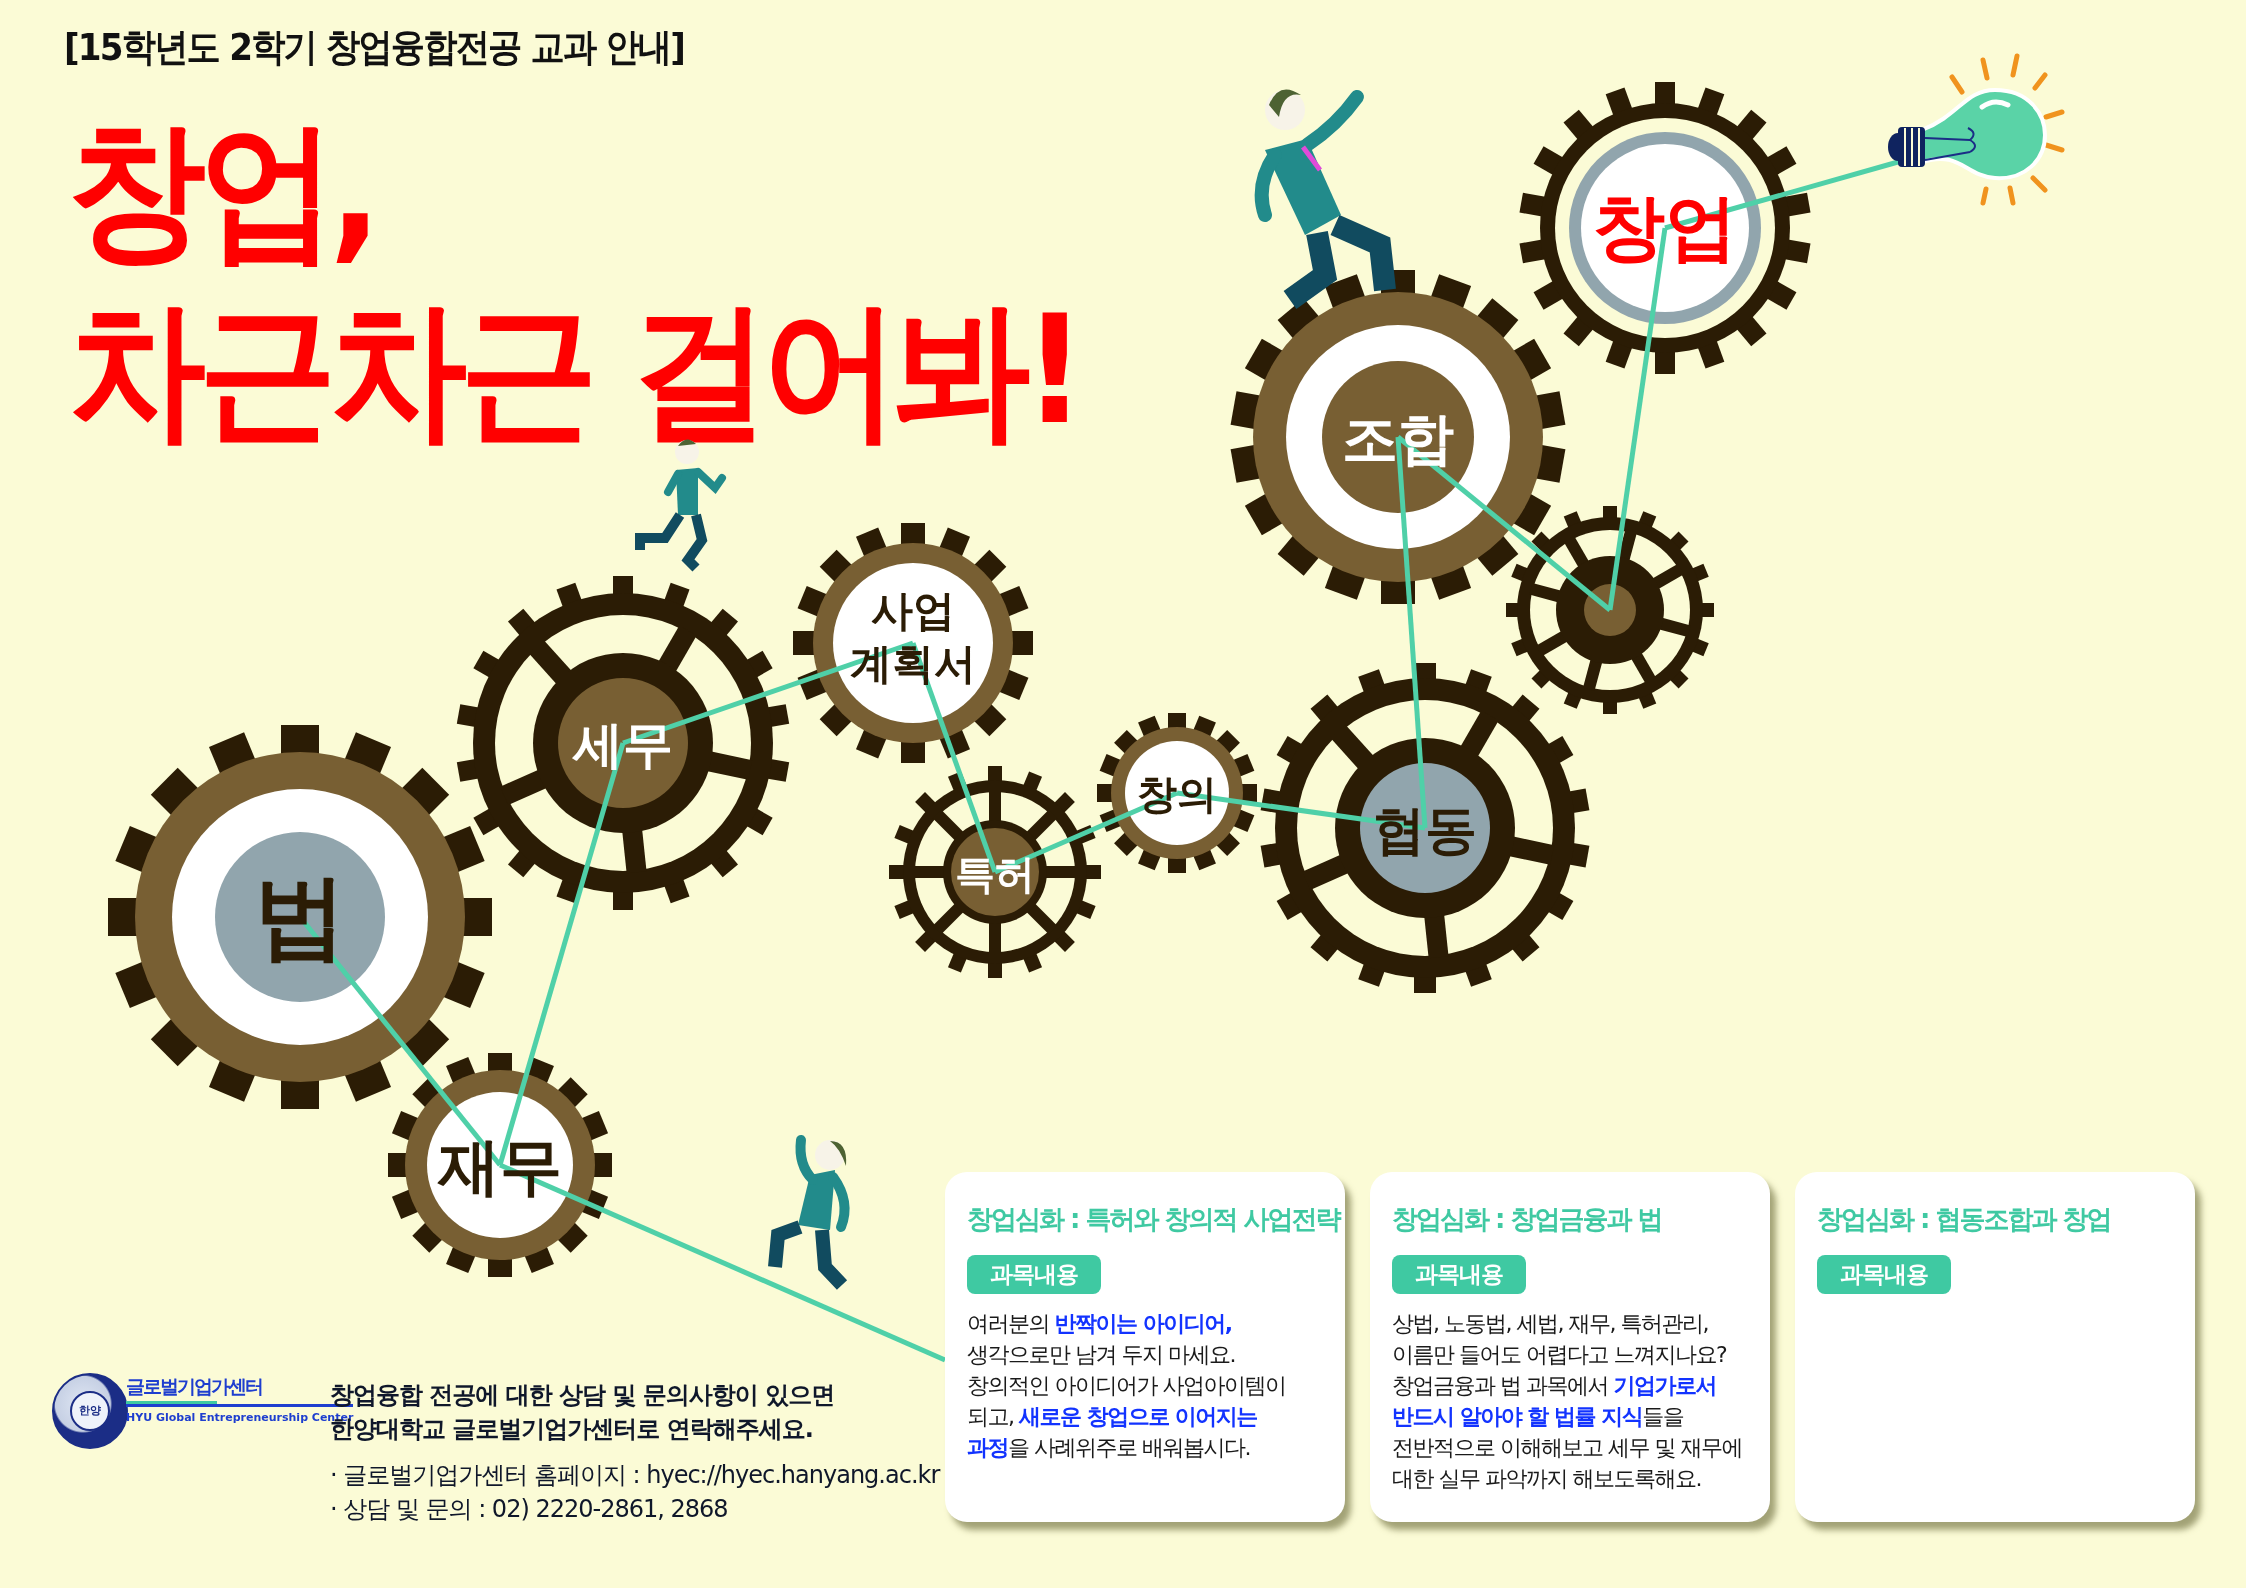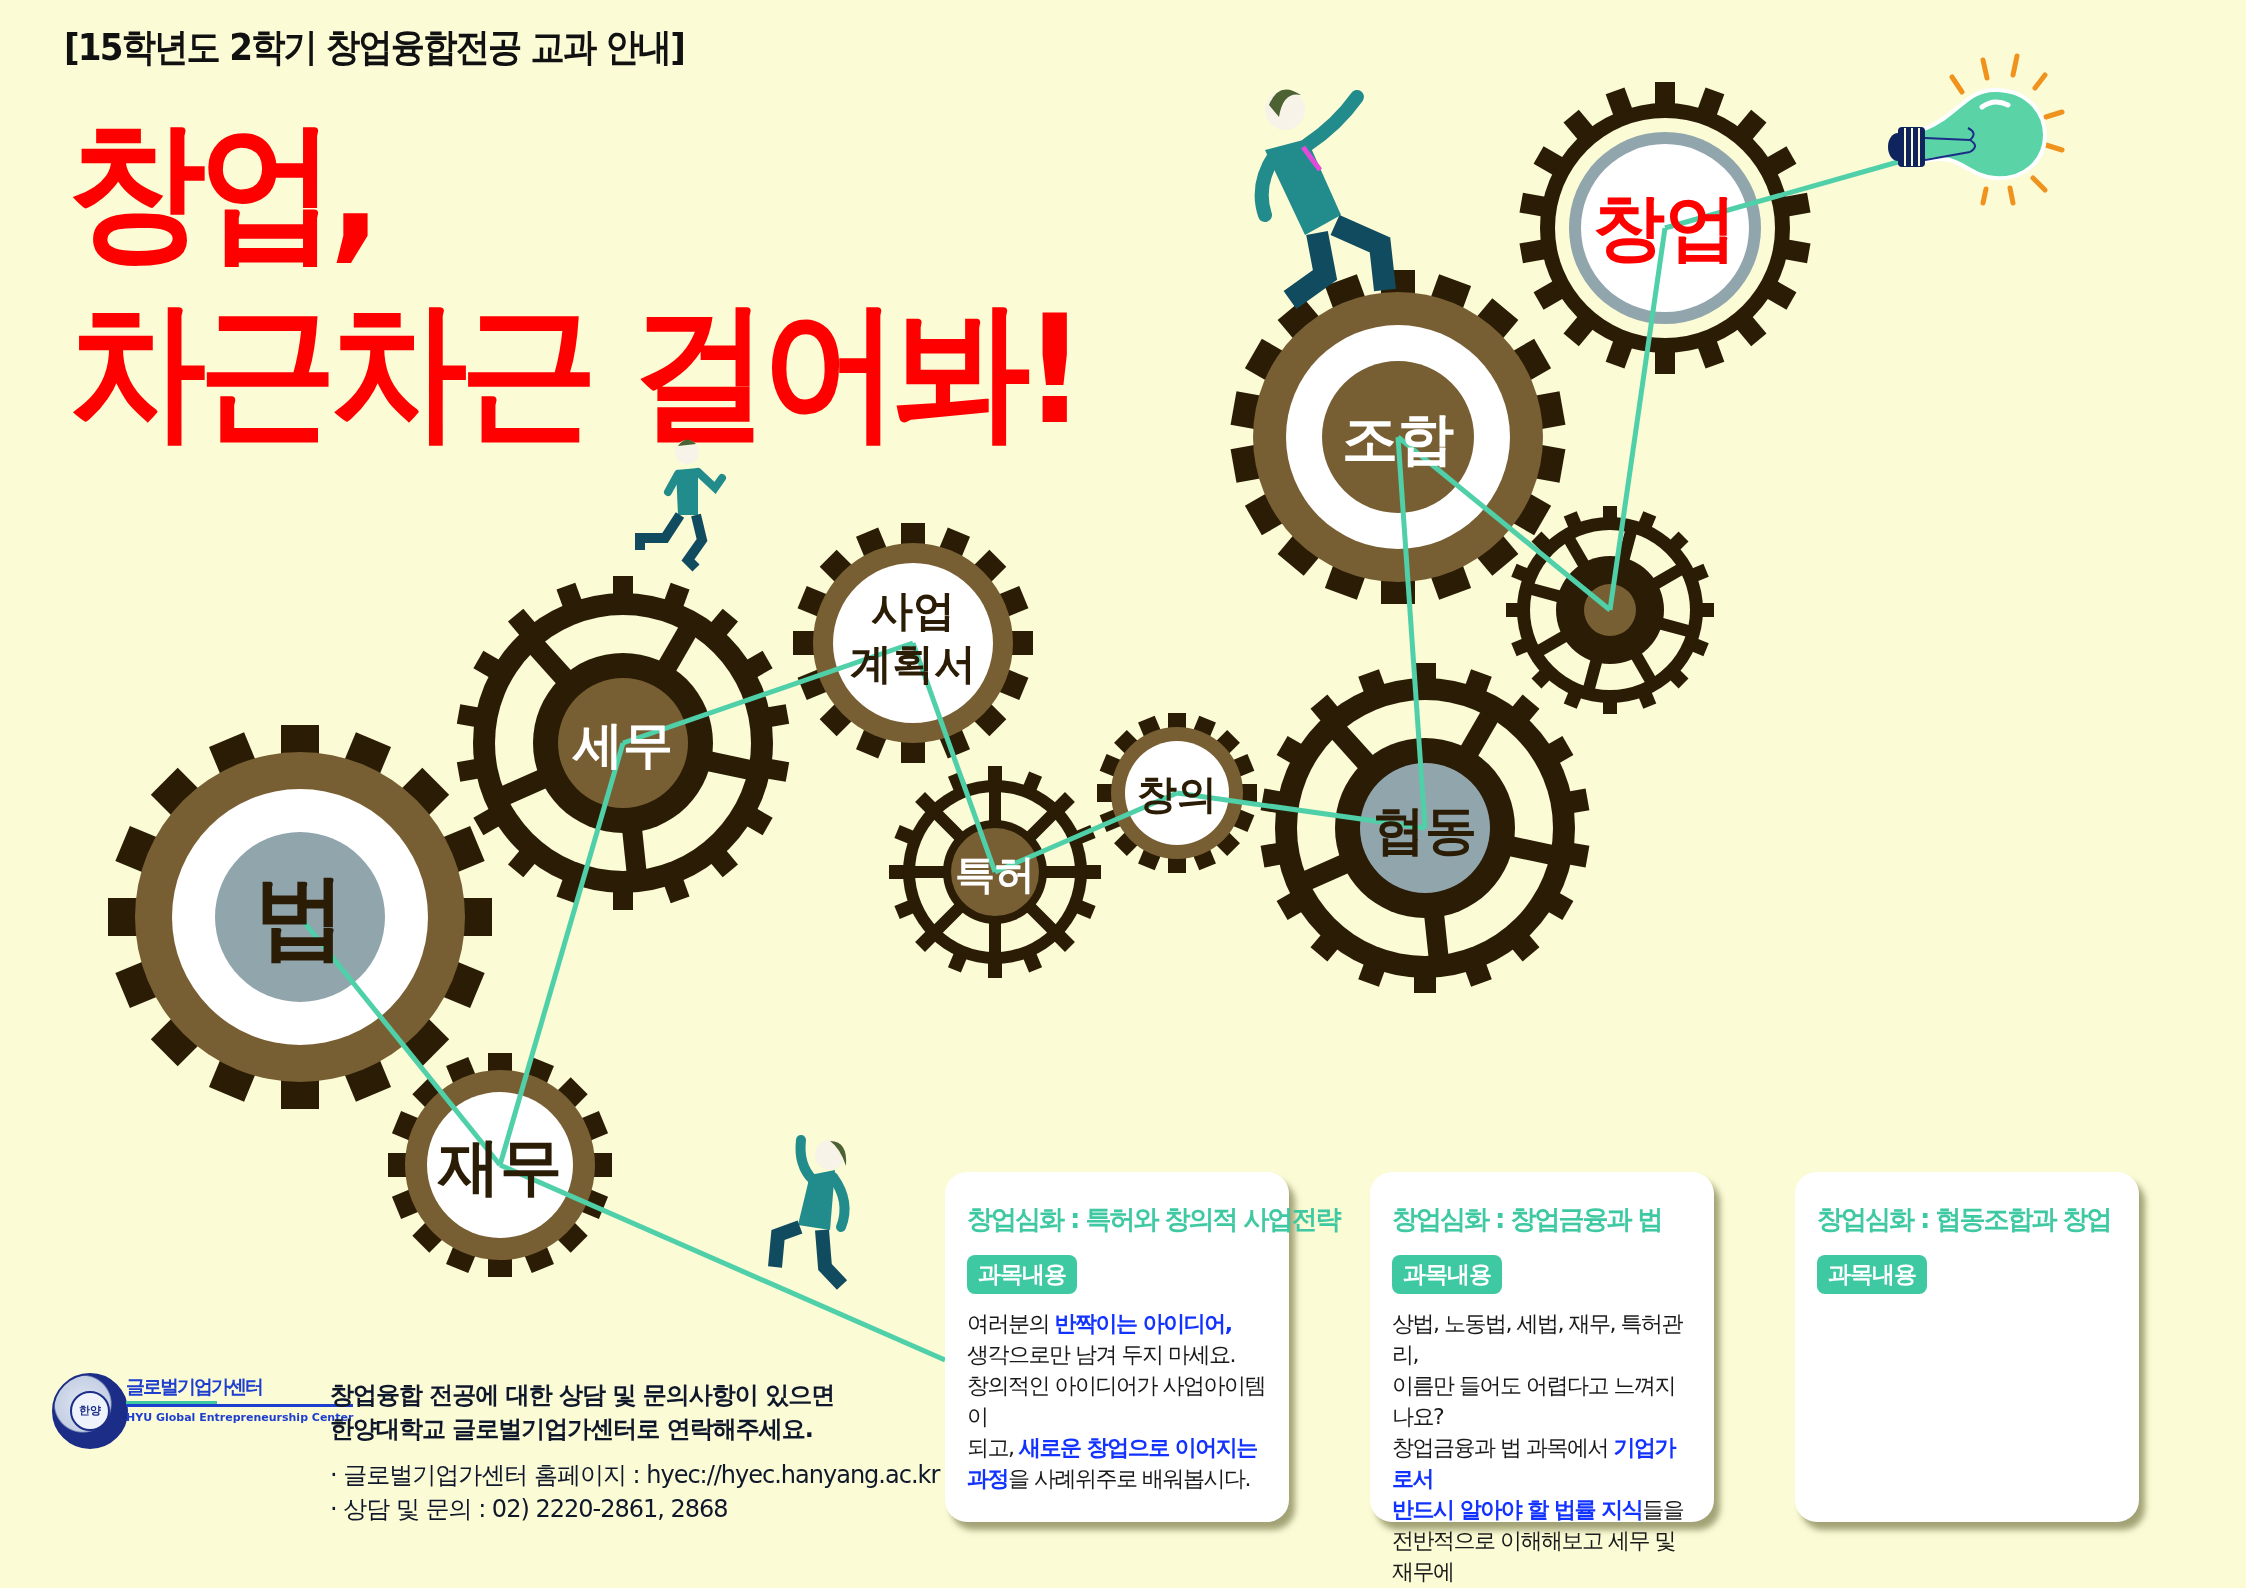--- a/index.html
+++ b/index.html
@@ -16,33 +16,33 @@
   }
   .headline {
     position:absolute; left:68px; top:100px;
     color:#ff0000; font-weight:bold; font-size:150px; line-height:180px;
     letter-spacing:-8px;
     transform:scaleX(0.92); transform-origin:left top;
   }
   .headline div { white-space:nowrap; }
   svg#art { position:absolute; left:0; top:0; }
   .card {
-    position:absolute; top:1172px; width:344px; height:350px;
+    position:absolute; top:1172px; width:400px; height:350px;
     background:#fff; border-radius:22px;
     box-shadow: 6px 8px 6px rgba(90,90,40,0.55);
     box-sizing:border-box; padding:30px 22px 0 22px;
   }
   .card-title {
     color:#3fc9a2; font-weight:bold; font-size:26px; letter-spacing:-2px;
     white-space:nowrap;
   }
   .card-badge {
     display:inline-block; margin-top:18px;
     background:#3fc9a2; color:#fff; font-weight:bold; font-size:23px;
-    padding:4px 11px; border-radius:8px; letter-spacing:-1px;
+    padding:4px 23px; border-radius:8px; letter-spacing:-1px;
   }
   .card-body {
     margin-top:14px; font-size:22px; line-height:31px; letter-spacing:-1.5px; color:#1a1a1a;
   }
   .card-body .hl { color:#1233ff; font-weight:bold; }
   .footer-logo {
     position:absolute; left:52px; top:1373px; width:72px; height:72px; border-radius:50%;
     background:radial-gradient(circle at 40% 40%, #dfe6f3 0%, #c6d0e4 45%, #1b2d86 48%, #1b2d86 100%);
     border:2px solid #1b2d86;
   }

